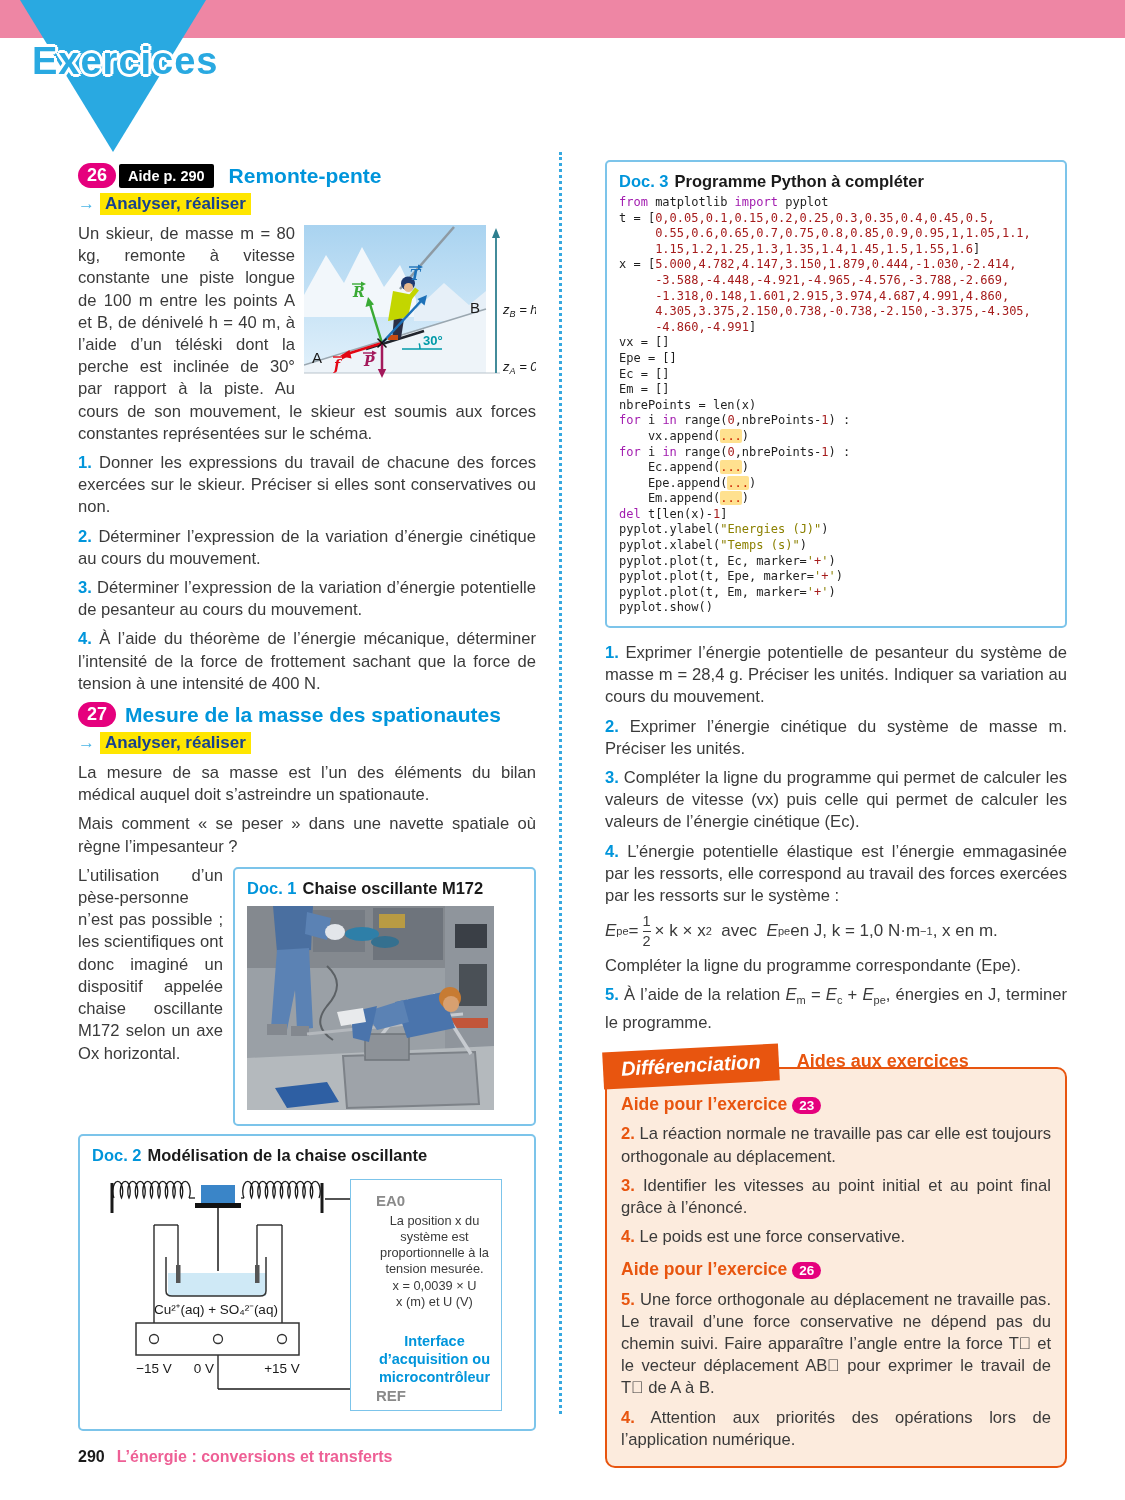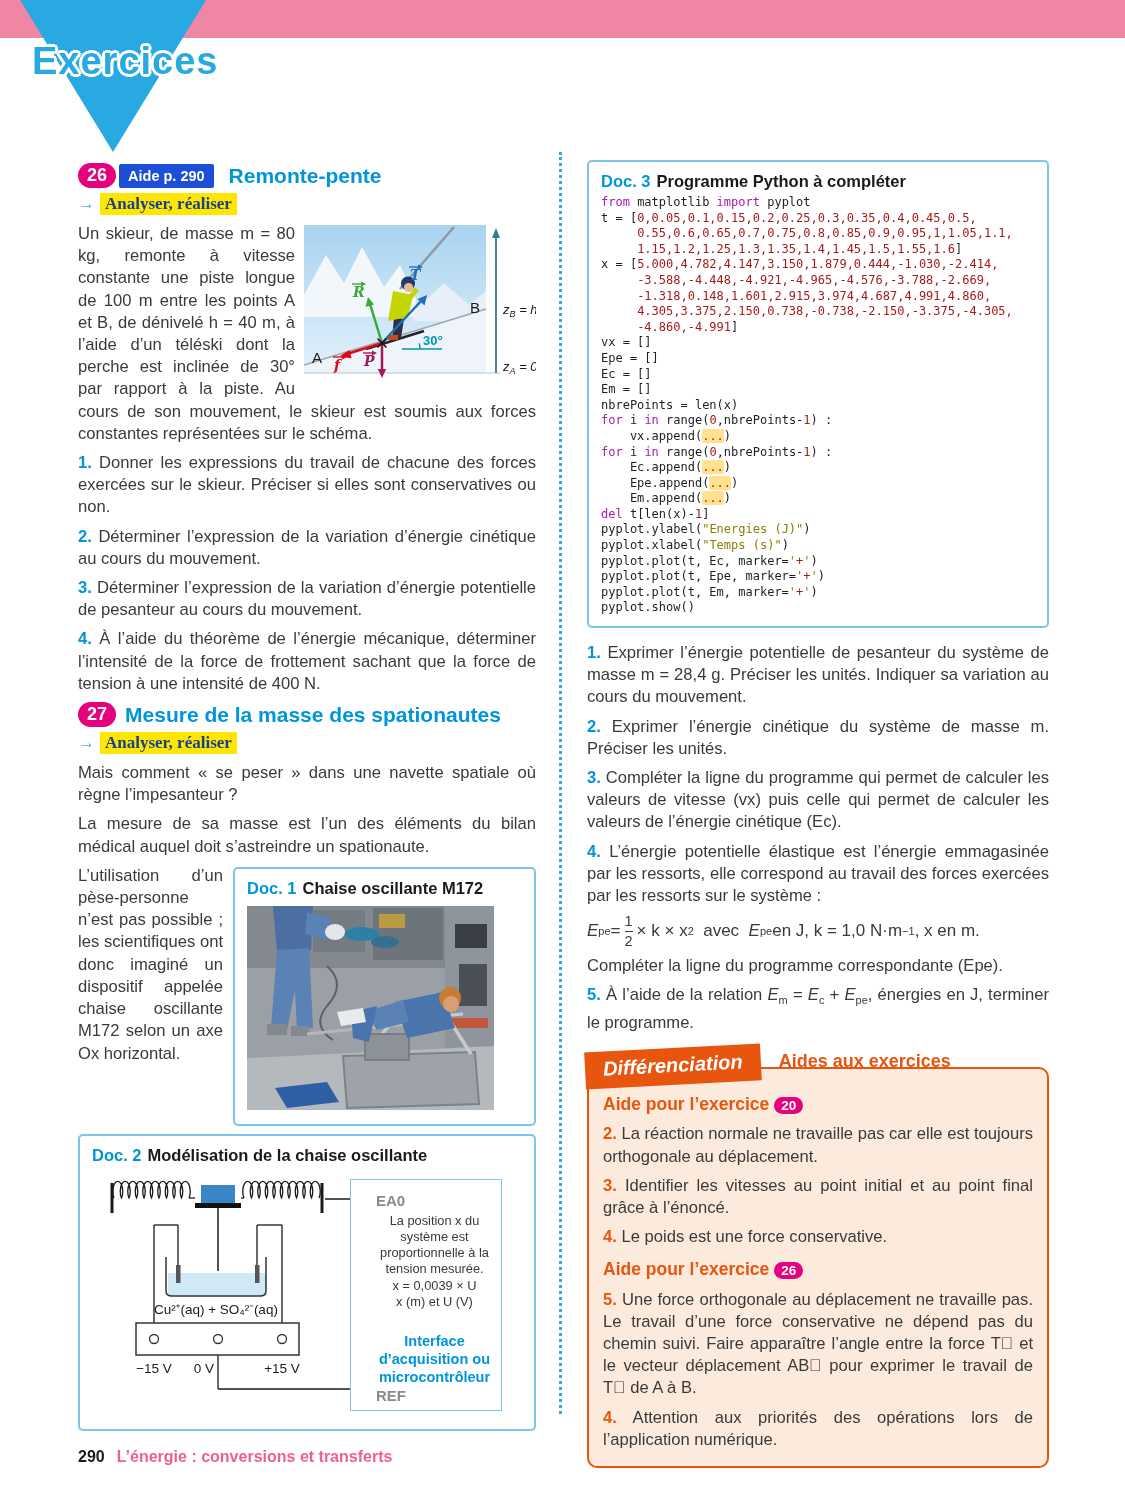--- a/index.html
+++ b/index.html
@@ -8,29 +8,29 @@
   .pinkbar{position:absolute;top:0;left:0;right:0;height:38px;background:#ee86a4;z-index:1;}
   .tri{position:absolute;top:0;left:20px;width:186px;height:152px;background:#29a9e1;
        clip-path:polygon(0 0,100% 0,50% 100%);z-index:2;}
   .extitle{position:absolute;top:40px;left:32px;z-index:3;font-size:38px;font-weight:bold;
        color:#29a9e1;letter-spacing:1px;
        text-shadow:-3px 0 0 #fff,3px 0 0 #fff,0 -3px 0 #fff,0 3px 0 #fff,
                    -2px -2px 0 #fff,2px 2px 0 #fff,-2px 2px 0 #fff,2px -2px 0 #fff;}
   .divider{position:absolute;left:559px;top:152px;height:1262px;width:0;
        border-left:3px dotted #35a8e0;}
   .lcol{position:absolute;left:78px;top:163px;width:458px;}
-  .rcol{position:absolute;left:587px;top:160px;width:462px;}
+  .rcol{position:absolute;left:605px;top:160px;width:462px;}
   p{font-size:16.6px;line-height:22.2px;text-align:justify;margin:0 0 7px;}
   .ex-head{display:flex;align-items:center;gap:7px;margin-bottom:6px;}
   .num-badge{background:#e5007d;color:#fff;font-weight:bold;font-size:18px;
        padding:2px 9px;border-radius:13px;}
-  .aide-badge{background:#1d4ed8;color:#fff;font-weight:bold;font-size:14.5px;
+  .aide-badge{background:#000000;color:#fff;font-weight:bold;font-size:14.5px;
        padding:4px 9px;border-radius:2px;margin-left:-4px;}
   .ex-title{color:#0095db;font-weight:bold;font-size:21px;margin-left:8px;}
-  .skills{margin:2px 0 9px;font-size:17px;font-family:Liberation Serif, serif;}
+  .skills{margin:2px 0 9px;font-size:17px;}
   .skills .arrow{color:#4ab5e6;font-weight:bold;margin-right:5px;}
   .hl{background:#ffe600;color:#17418e;font-weight:bold;padding:1px 5px 2px;}
   .qn{color:#0095db;font-weight:bold;}
   .qn.orange{color:#e8550f;}
   .ski-wrap{float:right;width:232px;height:156px;margin:2px 0 4px 9px;}
   .docbox{border:2px solid #7cc4ea;border-radius:5px;background:#fff;padding:10px 12px;}
   .doc-head{font-size:16.5px;font-weight:bold;color:#1a1a1a;margin-bottom:8px;text-align:left;}
   .doc-label{color:#0095db;font-weight:bold;margin-right:6px;}
   .doc1{float:right;width:275px;margin:2px 0 8px 10px;}
   .doc2{clear:both;margin-top:10px;}
@@ -168,22 +168,22 @@
     <p class="q"><span class="qn">3.</span> <span>Déterminer l’expression de la variation d’énergie potentielle de pesanteur au cours du mouvement.</span></p>
     <p class="q"><span class="qn">4.</span> <span>À l’aide du théorème de l’énergie mécanique, déterminer l’intensité de la force de frottement sachant que la force de tension à une intensité de 400 N.</span></p>
 
     <div class="ex-head" style="">
       <span class="num-badge">27</span>
       <span class="ex-title" style="margin-left:2px;">Mesure de la masse des spationautes</span>
     </div>
     <div class="skills">
       <span class="arrow">→</span><span class="hl">Analyser, réaliser</span>
     </div>
+    <p>La mesure de sa masse est l’un des éléments du bilan médical auquel doit s’astreindre un spationaute.</p>
     <p>Mais comment « se peser » dans une navette spatiale où règne l’impesanteur ?</p>
-    <p>La mesure de sa masse est l’un des éléments du bilan médical auquel doit s’astreindre un spationaute.</p>
 
     <div class="docbox doc1">
       <div class="doc-head">
         <span class="doc-label">Doc. 1</span><span>Chaise oscillante M172</span>
       </div>
       <svg width="247" height="204" viewBox="0 0 247 204">
         <rect width="247" height="204" fill="#9aa0a6"></rect>
         <rect x="0" y="0" width="247" height="62" fill="#84898f"></rect>
         <rect x="66" y="4" width="52" height="42" fill="#757b83"></rect>
         <rect x="126" y="2" width="70" height="52" fill="#6e747c"></rect>
@@ -314,21 +314,21 @@
       </p>
       <p>Compléter la ligne du programme correspondante (Epe).</p>
       <p class="q"><span class="qn">5.</span> <span>À l’aide de la relation </span><span class="var">E</span><sub>m</sub><span> = </span><span class="var">E</span><sub>c</sub><span> + </span><span class="var">E</span><sub>pe</sub><span>, énergies en J, terminer le programme.</span></p>
     </div>
 
     <div class="diff-top">
       <span class="ribbon">Différenciation</span>
       <span class="diff-heading">Aides aux exercices</span>
     </div>
     <div class="diff-box">
-      <p class="aide-title"><span>Aide pour l’exercice</span> <span class="mini-badge">20</span></p>
+      <p class="aide-title"><span>Aide pour l’exercice</span> <span class="mini-badge">23</span></p>
       <p class="q"><span class="qn orange">2.</span> <span>La réaction normale ne travaille pas car elle est toujours orthogonale au déplacement.</span></p>
       <p class="q"><span class="qn orange">3.</span> <span>Identifier les vitesses au point initial et au point final grâce à l’énoncé.</span></p>
       <p class="q"><span class="qn orange">4.</span> <span>Le poids est une force conservative.</span></p>
       <p class="aide-title" style="margin-top:10px;"><span>Aide pour l’exercice</span> <span class="mini-badge">26</span></p>
       <p class="q"><span class="qn orange">5.</span> <span>Une force orthogonale au déplacement ne travaille pas. Le travail d’une force conservative ne dépend pas du chemin suivi. Faire apparaître l’angle entre la force T⃗ et le vecteur déplacement AB⃗ pour exprimer le travail de T⃗ de A à B.</span></p>
       <p class="q"><span class="qn orange">4.</span> <span>Attention aux priorités des opérations lors de l’application numérique.</span></p>
     </div>
   </div>
 
   <div class="footer">

